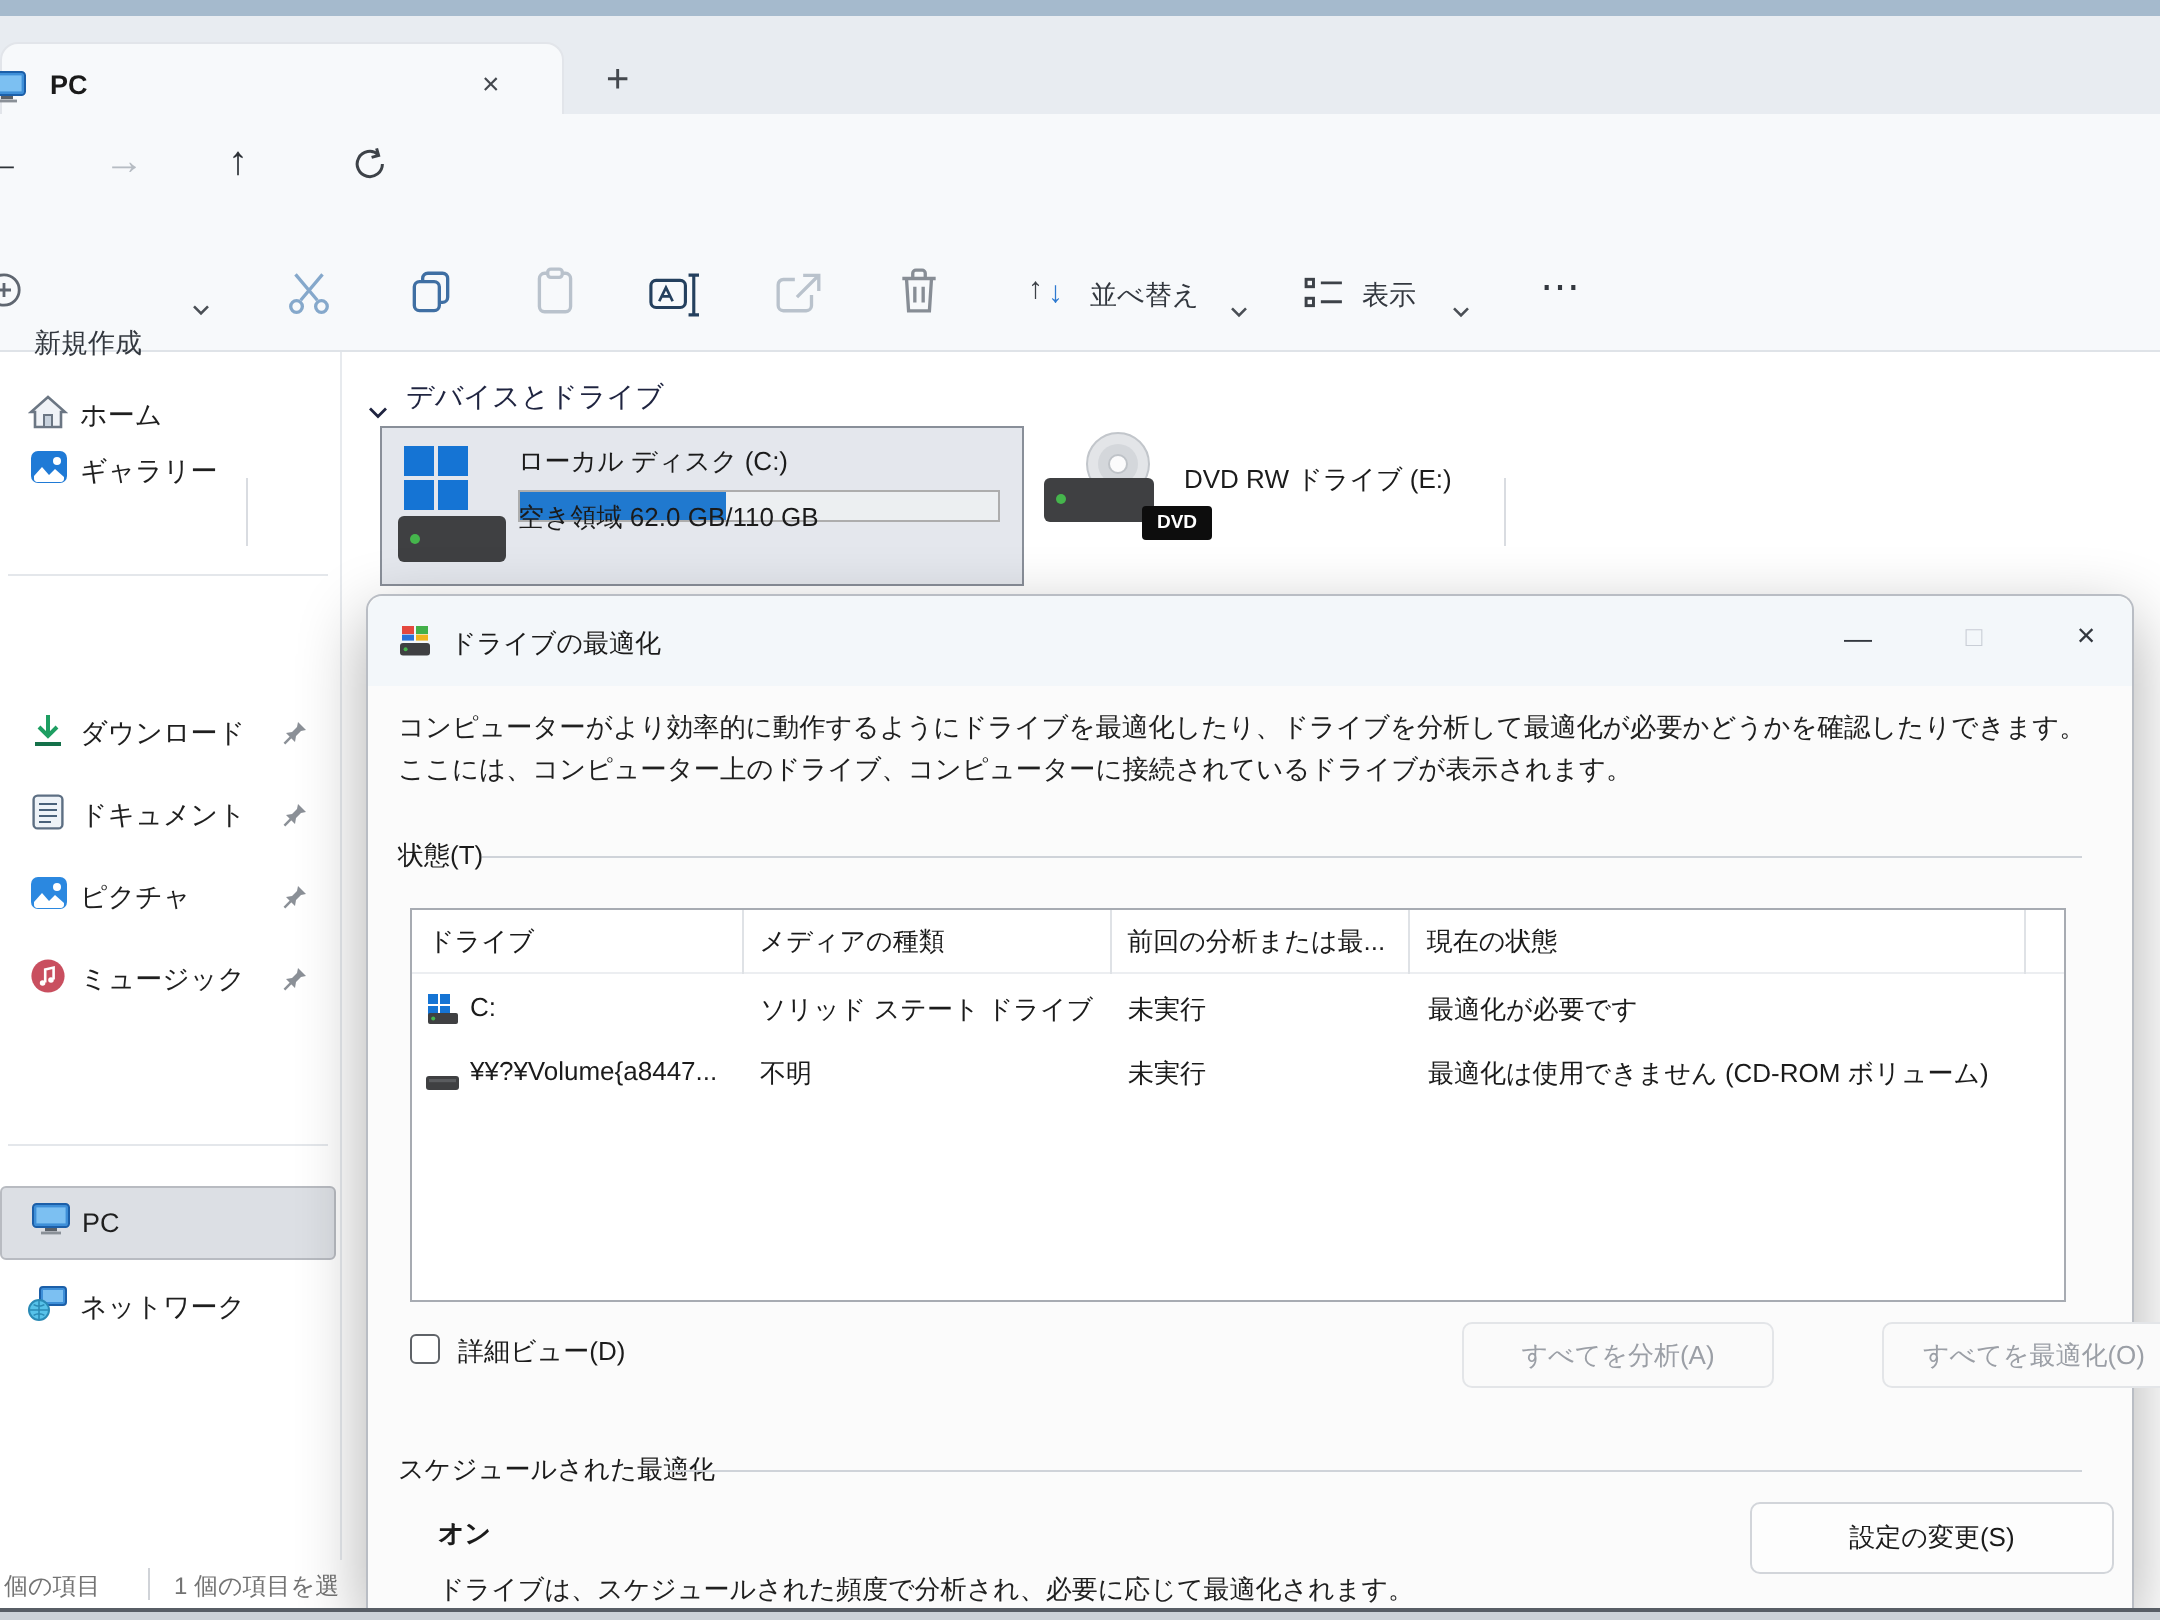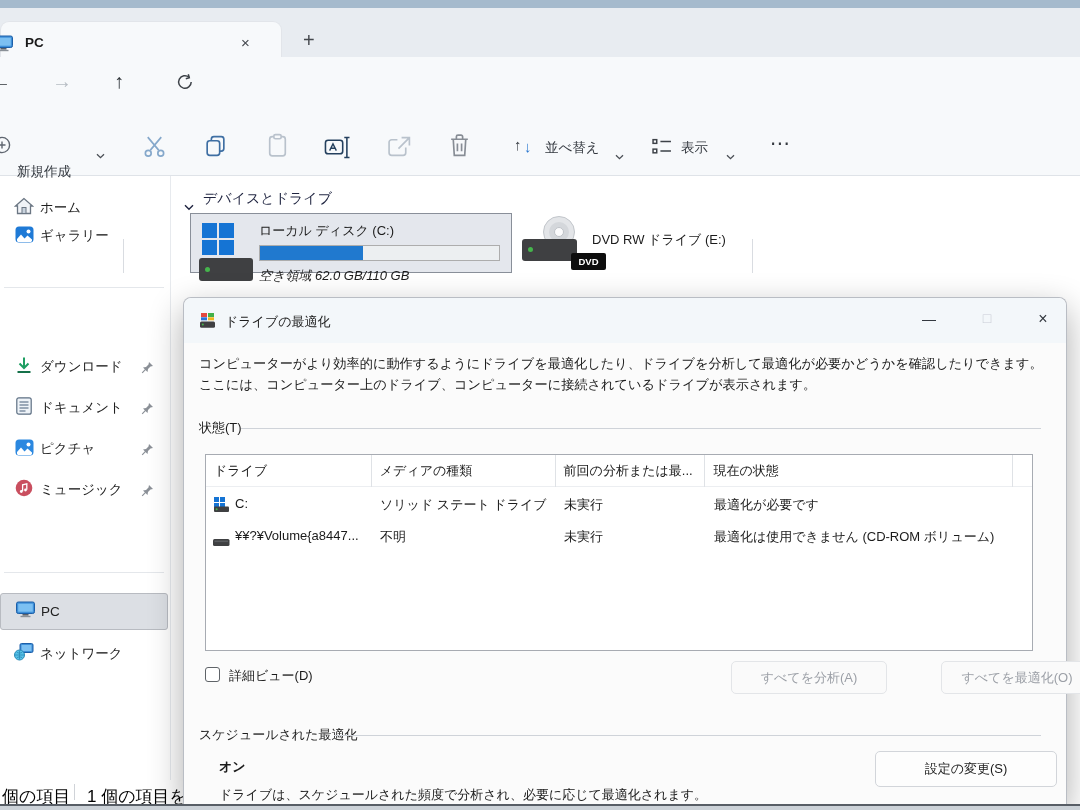--- a/index.html
+++ b/index.html
@@ -37,21 +37,21 @@
   .sidebar-sep { left:0; width:160px; height:1px; background:#e4e7eb; }
   .side-divider-v { left:170px; top:176px; width:1px; height:604px; background:#e7eaee; }
   .side-item { left:0; width:168px; height:36px; display:flex; align-items:center; }
   .side-icon { position:absolute; left:14px; width:20px; text-align:center; }
   .side-label { position:absolute; left:40px; font-size:13.5px; color:#1f1f1f; }
   .side-pin { position:absolute; left:141px; top:11px; }
   .side-selected { background:#dcdfe4; border:1px solid #b8bbc1; border-radius:3px; }
 
   
   .group-header { font-size:14px; color:#1f2440; }
-  .tile-c { left:190px; top:213px; width:322px; height:60px; background:#e4e7ed; border:1px solid #898f99;text-align:right; }
+  .tile-c { left:190px; top:213px; width:322px; height:80px; background:#e4e7ed; border:1px solid #898f99;text-align:right; }
   .drive-body { background:#3f4042; border-radius:3px; }
   .led { position:absolute; width:5px; height:5px; border-radius:50%; background:#45b54c; }
   .tile-text { font-size:13px; color:#1b1b1b; }
   .progress-track { background:#eceff1; border:1px solid #adadad; }
   .progress-fill { height:100%; }
   .dvd-badge { background:#0d0d0d; border-radius:2px; color:#fff; font-size:9.5px; font-weight:bold;
                display:flex; align-items:center; justify-content:center; }
 
   
   .dialog { left:183px; top:297px; width:884px; height:507px; background:#fbfbfb;
@@ -67,21 +67,21 @@
   .th-row { display:flex; height:32px; border-bottom:1px solid #eceef1; }
   .th-cell { font-size:13px; color:#1b1b1b; padding:7px 0 0 8px; border-right:1px solid #dfe2e6; height:32px; }
   .td-text { font-size:13px; color:#1b1b1b; position:absolute; white-space:nowrap; }
   .btn { border-radius:5px; font-size:13px; display:flex; align-items:center; justify-content:center; }
   .btn-disabled { background:#fafafa; border:1px solid #e3e5e8; color:#9b9fa6; }
   .btn-enabled { background:#fdfdfd; border:1px solid #d2d5da; color:#1b1b1b; }
   .checkbox { width:15px; height:15px; background:#fff; border:1.3px solid #5f6368; border-radius:3px; }
 
   
   .statusbar { left:0; top:780px; width:183px; height:24px; background:#ffffff; overflow:hidden; z-index:5; }
-  .status-text { font-size:17px; color:#000000; white-space:nowrap; }
+  .status-text { font-size:12px; color:#737373; white-space:nowrap; }
   .bottom-line { left:0; top:804px; width:1080px; height:2px; background:#585e66; z-index:30; }
   .bottom-strip { left:0; top:806px; width:1080px; height:4px; background:#ccd2d8; z-index:30; }
 </style>
 </head>
 <body>
 
 <div id="root">
 
   <div class="abs top-strip"></div>
   <div class="abs tab-bar">
@@ -335,21 +335,21 @@
           <rect x="17" y="17" width="15" height="15" fill="#1574d4"></rect>
         </svg>
     </span>
     <div class="abs drive-body" style="left:8px; top:44px; width:54px; height:23px;">
       <span class="led" style="left:6px; top:9px;"></span>
     </div>
     <span class="abs tile-text nowrap" style="left:68px; top:8px;">ローカル ディスク (C:)</span>
     <div class="abs progress-track" style="left:68px; top:31px; width:241px; height:16px;">
       <div class="progress-fill" style="width: 43%; background-color: rgb(32, 121, 207);"></div>
     </div>
-    <span class="abs tile-text nowrap" style="left:68px; top:53px;font-style:italic;">空き領域 62.0 GB/110 GB</span>
+    <span class="abs tile-text nowrap" style="left:68px; top:36px;">空き領域 62.0 GB/110 GB</span>
   </div>
 
   <div class="abs" style="left:520px; top:213px; width:250px; height:80px;">
     <span class="abs" style="left:22px; top:2px;">
       <svg width="34" height="34" viewBox="0 0 34 34">
           <circle cx="17" cy="17" r="15.5" fill="#e3e5e8" stroke="#c2c6cb"></circle>
           <circle cx="17" cy="17" r="10" fill="#d4d7db"></circle>
           <circle cx="17" cy="17" r="4.5" fill="#fbfbfc" stroke="#bfc3c8"></circle>
         </svg>
     </span>

